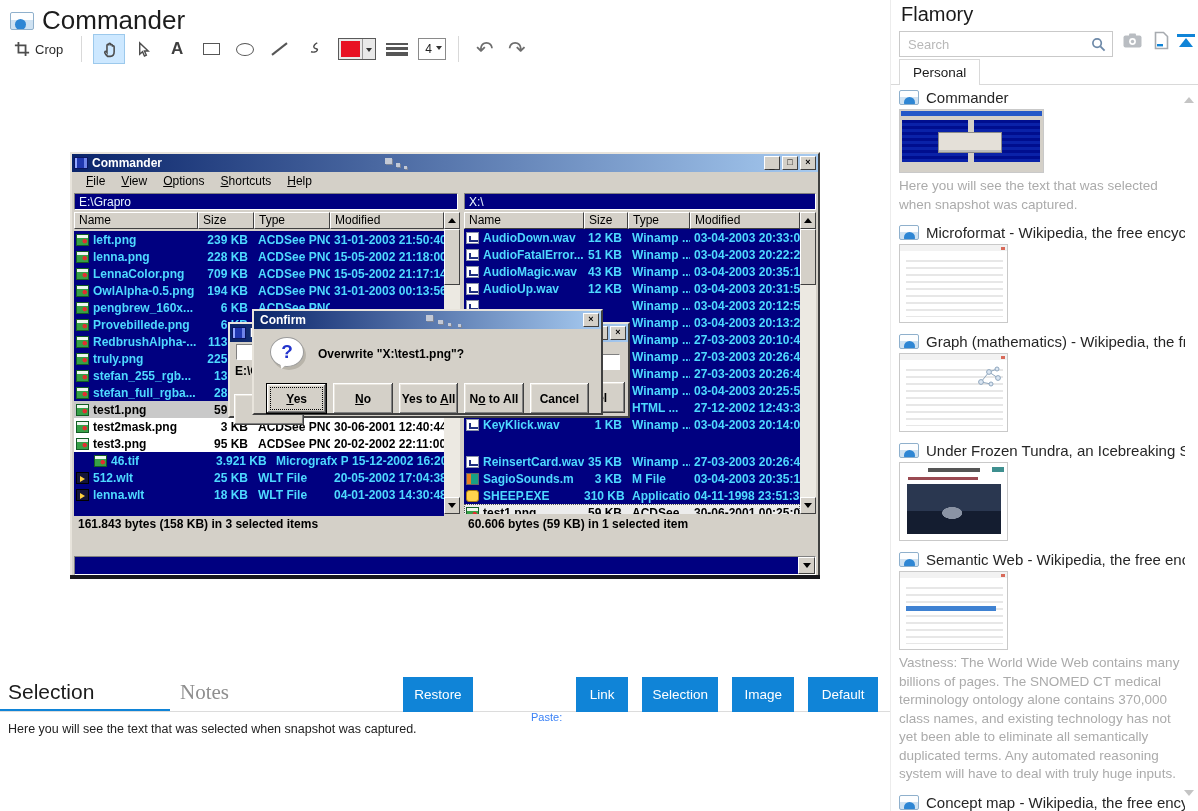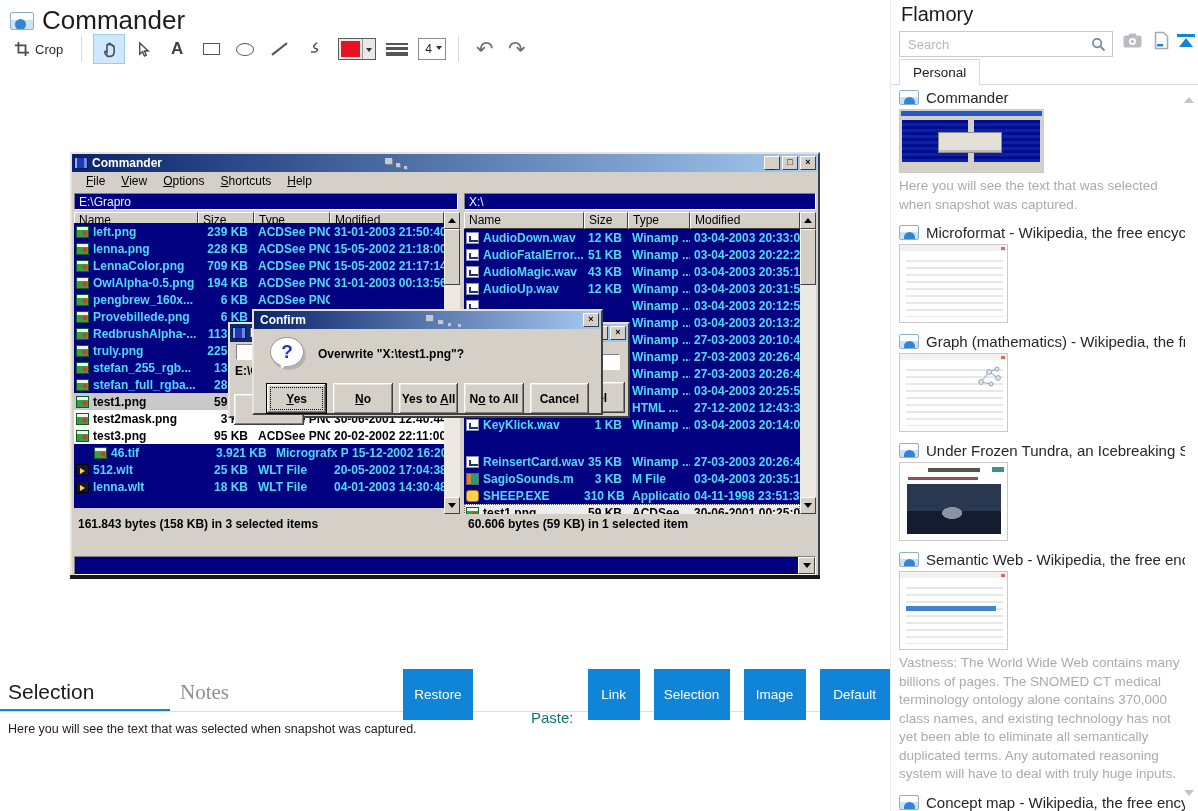--- a/index.html
+++ b/index.html
@@ -119,22 +119,22 @@
   .qbubble::after { content:""; position:absolute; left:6px; bottom:-8px; width:0; height:0;
       border:5px solid transparent; border-top:9px solid #fff; transform:rotate(18deg); }
 
   
   #bottom-tabs { position:absolute; left:0; top:677px; width:890px; height:36px; }
   .big-tab { position:absolute; top:3px; font-size:21px; }
   #tab-underline { position:absolute; left:0; top:32px; width:170px; height:3px; }
   #tab-line { position:absolute; left:0; top:34px; width:890px; height:1px; background:#dcdcdc; }
   #bottom-actions { position:absolute; left:403px; top:677px; width:487px; height:35px;
       display:flex; align-items:center; gap:14px; }
-  .blue-btn { color:#fff; border:none; height:51px; font:400 13.5px "Liberation Sans",sans-serif; text-align:center; }
-  #paste-label { font-size:15px; color:#0f766e;margin-top:45px; }
+  .blue-btn { color:#fff; border:none; height:35px; font:400 13.5px "Liberation Sans",sans-serif; text-align:center; }
+  #paste-label { font-size:11px; color:#3b82f6;margin-top:45px; }
   #selection-caption { position:absolute; left:8px; top:722px; font-size:12.5px; color:#222; }
 
   
   #sidebar { position:absolute; left:890px; top:0; width:308px; height:811px; background:#fff;
       border-left:1px solid #ececec; }
   #sidebar h2 { position:absolute; left:10px; top:3px; font-size:20px; font-weight:400; color:#1a1a1a; }
   #search-box { position:absolute; left:8px; top:31px; width:214px; height:26px; border:1px solid #c9c9c9; }
   #search-box input { position:absolute; inset:0; border:none; outline:none; padding:0 26px 0 8px;
       font:400 13px "Liberation Sans",sans-serif; color:#444; }
   #search-box input::placeholder { color:#b8b8b8; }
@@ -265,21 +265,21 @@
 
     <div class="pathbar" style="left:2px;top:39px;width:384px;">E:\Grapro</div>
     <div class="pathbar" style="left:392px;top:39px;width:352px;">X:\</div>
 
     <div class="pane-hdr" id="lp-hdr" style="left:2px;top:58px;width:370px;grid-template-columns:124px 56px 76px 114px;">
         <span class="hcell">Name</span>
         <span class="hcell">Size</span>
         <span class="hcell">Type</span>
         <span class="hcell">Modified</span>
       </div>
-    <div class="rows" id="lp-rows" style="left:2px;top:69px;width:370px;height:285px;">
+    <div class="rows" id="lp-rows" style="left:2px;top:77px;width:370px;height:285px;">
         <div class="frow" style="grid-template-columns: 124px 56px 76px 114px;">
           <span class="c-name">
             <span class="ficon img"></span>
             <span>left.png</span>
           </span>
           <span class="c-size">239 KB</span>
           <span class="c-type">ACDSee PNG...</span>
           <span class="c-mod">31-01-2003 21:50:40</span>
         </div>
         <div class="frow" style="grid-template-columns: 124px 56px 76px 114px;">

